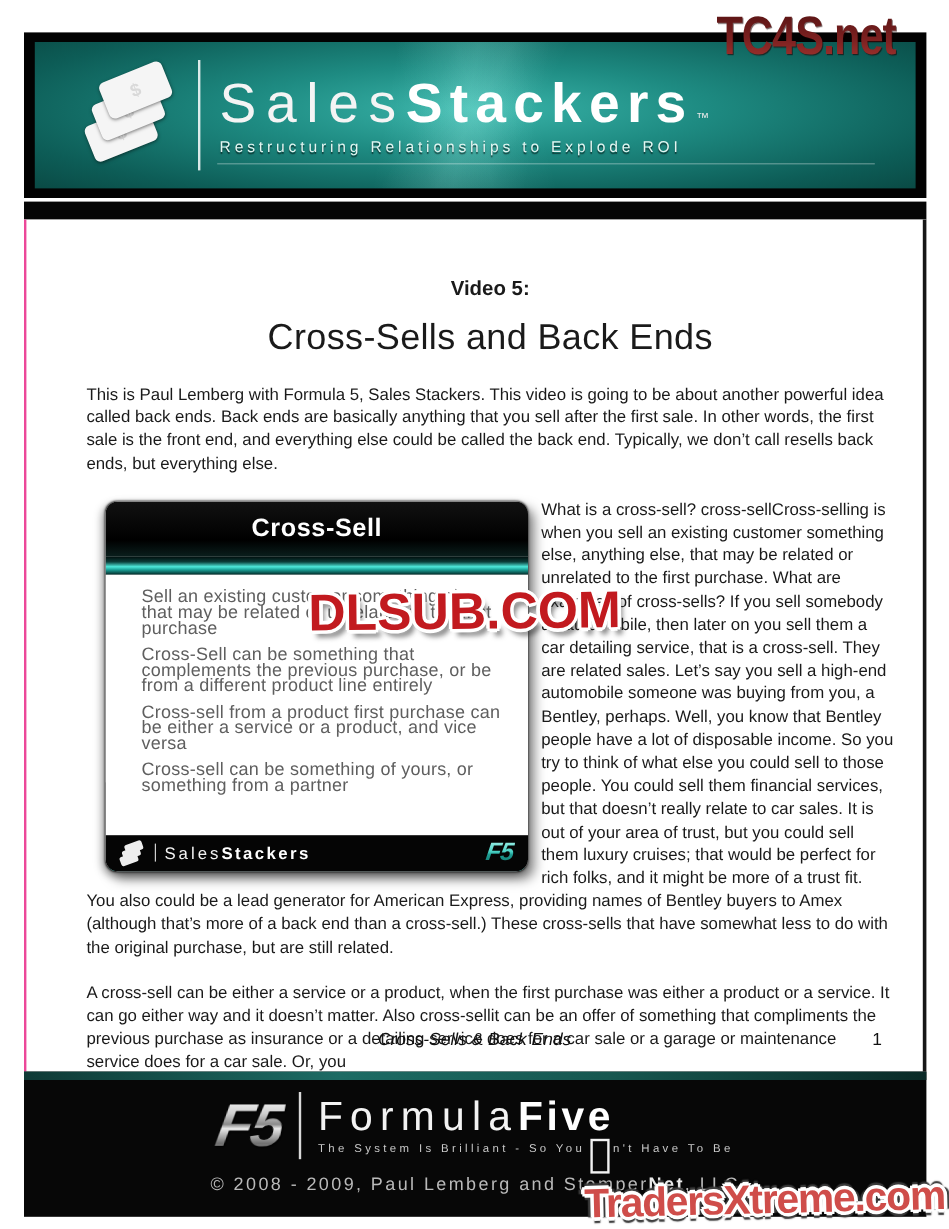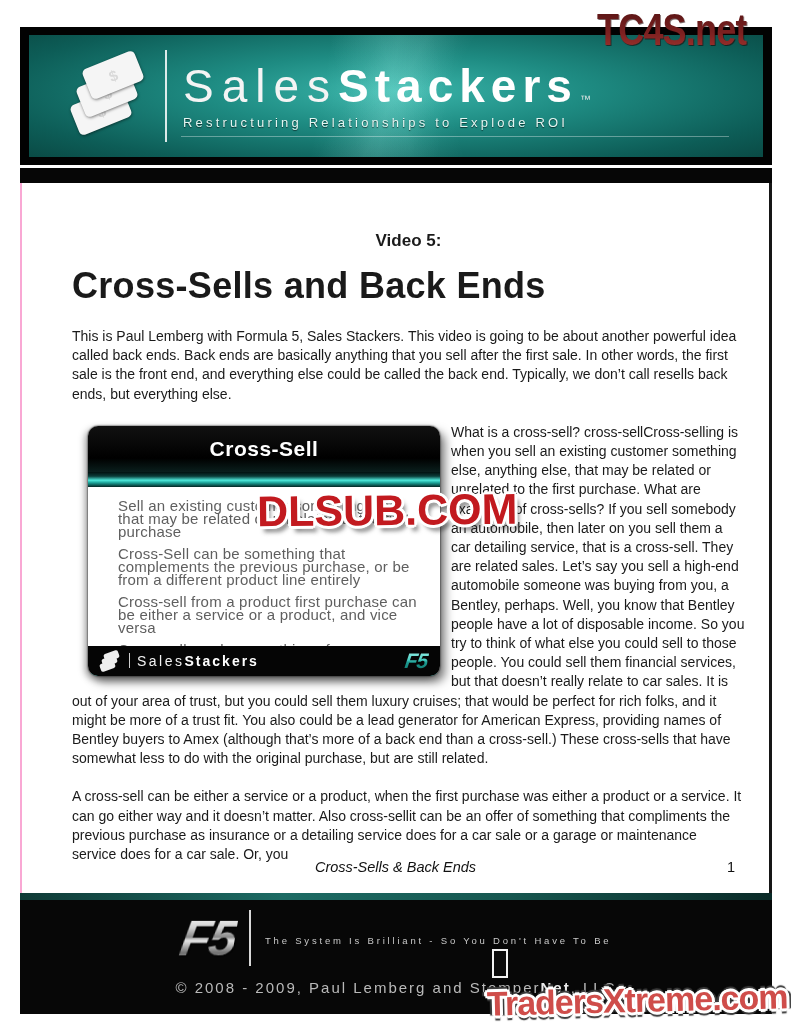--- a/index.html
+++ b/index.html
@@ -32,28 +32,28 @@
   .brand-light{font-size:46px;font-weight:400;color:#f4f4f4;letter-spacing:8px;line-height:1;}
   .brand-bold{font-size:46px;font-weight:bold;color:#ffffff;letter-spacing:6px;line-height:1;}
   .brand-tm{font-size:11px;color:#e8e8e8;margin-left:2px;margin-top:30px;}
   .banner-tagline{font-size:13px;letter-spacing:3.2px;color:#e3f6f2;margin-top:6px;white-space:nowrap;
     text-shadow:0 1px 1px rgba(0,0,0,.6);}
   .banner-rule{position:absolute;left:152px;right:34px;top:101px;height:1px;background:rgba(255,255,255,.35);}
   .black-bar{position:absolute;left:20px;top:168px;width:752px;height:15px;background:#060606;}
 
   
   .content{position:absolute;left:20px;top:183px;width:752px;height:710px;background:#fff;
-    border-left:2px solid #f9a8d4;border-right:3px solid #161616;box-sizing:border-box;
+    border-left:2px solid #ec4899;border-right:3px solid #161616;box-sizing:border-box;
     padding:0 24px 0 50px;}
   .kicker{margin-top:48px;text-align:center;font-size:17px;font-weight:bold;}
-  .doc-title{text-align:left;font-size:36px;font-weight:bold;margin:14px 0 20px;letter-spacing:.3px;}
+  .doc-title{text-align:center;font-size:30px;font-weight:normal;margin:14px 0 20px;letter-spacing:.3px;}
   .content p{font-size:14px;line-height:19.2px;margin:0 0 19px;}
 
   
-  .slide{float:left;width:352px;height:250px;margin:3px 11px 10px 16px;position:relative;
+  .slide{float:left;width:352px;height:308px;margin:3px 11px 10px 16px;position:relative;
     border-radius:10px;overflow:hidden;background:#fff;
     box-shadow:-3px 3px 7px rgba(0,0,0,.35), 5px 6px 10px rgba(0,0,0,.5), 0 0 2px #000;}
   .slide-header{height:46px;background:linear-gradient(180deg,#111 0%,#000 70%,#0a1f1d 100%);
     display:flex;align-items:center;justify-content:center;}
   .slide-title{color:#fff;font-weight:bold;font-size:21px;letter-spacing:.5px;}
   .slide-stripe{height:15px;background:linear-gradient(180deg,#02100f 0%,#0b3d39 28%,#4de8da 55%,#1aa197 72%,#032422 100%);}
   .slide-body{position:relative;height:173px;background:#fff;padding:12px 14px 0 30px;box-sizing:border-box;}
   .slide-body p{font-size:15px;line-height:13px;color:#5f5f5f;margin:0 0 9px;letter-spacing:.2px;}
   .slide-rule{position:absolute;left:0;right:0;bottom:0;height:3px;background:linear-gradient(90deg,#2fbfb4,#55e0d4,#2fbfb4);}
   .slide-footer{position:absolute;left:0;right:0;bottom:0;height:30px;background:#050505;
@@ -185,20 +185,24 @@
 </div>
 
 <div class="wm wm-mid">DLSUB.COM</div>
 
 <div class="bottom-banner">
   <div class="bottom-stripe"></div>
   <div class="f5-cluster">
     <span class="f5-chrome">F5</span>
     <div class="f5-divider"></div>
     <div class="f5-text-col">
+      <div class="f5-brand-line">
+        <span class="f5-light">Formula</span>
+          <span class="f5-bold">Five</span>
+      </div>
       <div class="f5-tagline">The System Is Brilliant - So You Don't Have To Be</div>
     </div>
   </div>
   <div class="tofu"></div>
   <div class="copyright-row">
     <span>© 2008 - 2009, Paul Lemberg and Stomper</span><span class="copyright-bold">Net</span><span>, LLC</span>
   </div>
 </div>
 
 <div class="wm wm-bottom">TradersXtreme.com</div>

